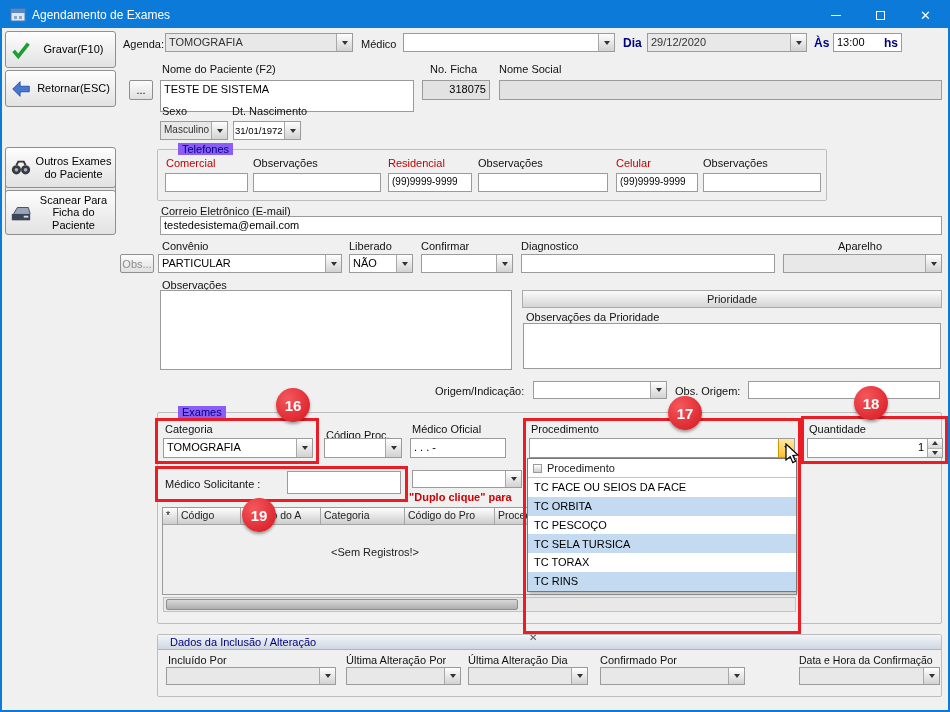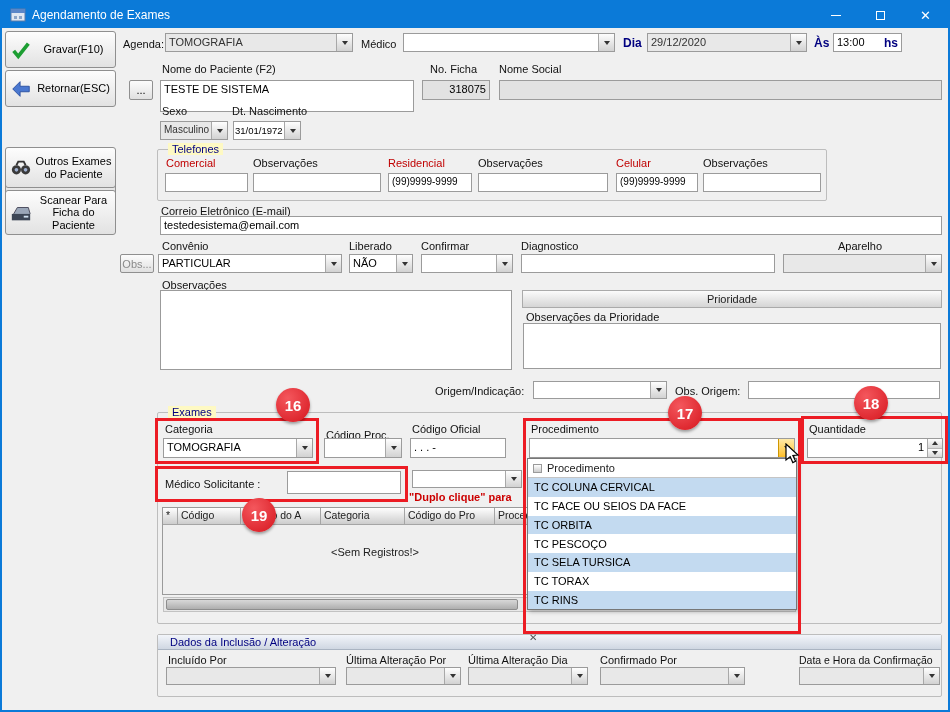--- a/index.html
+++ b/index.html
@@ -31,21 +31,21 @@
   .combo .cbtn { flex:0 0 16px; background:linear-gradient(#fefefe,#d2d2d2); border-left:1px solid #a8a8a8; display:flex; align-items:center; justify-content:center; }
   .combo .cbtn.hot { background:linear-gradient(#ffeaa9,#ffc02a); border-left:1px solid #cf9700; }
   .tri { width:0; height:0; border-left:3.5px solid transparent; border-right:3.5px solid transparent; border-top:4px solid #333; }
   .combo.disabled { background:#e8e8e8; }
   .combo.disabled .ctext { color:#333; }
 
   .btn { position:absolute; background:linear-gradient(#fcfcfc,#e0e0e0); border:1px solid #8f8f8f; border-radius:2px; font-size:11px; display:flex; align-items:center; justify-content:center; color:#000; }
   .btn.dim { color:#8a8a8a; }
 
   .groupbox { position:absolute; border:1px solid #bdbdbd; border-radius:2px; }
-  .gb-caption { position:absolute; top:-7px; left:10px; background:#fef9c3; padding:0 4px; font-size:11px; color:#000080; white-space:nowrap; }
+  .gb-caption { position:absolute; top:-7px; left:20px; background:#8b5cf6; padding:0 4px; font-size:11px; color:#000080; white-space:nowrap; }
 
   .panel-hd { position:absolute; background:linear-gradient(#fbfbfb,#d5d5d5); border:1px solid #aaa; font-size:11px; display:flex; align-items:center; justify-content:center; color:#222; }
   .ta { position:absolute; background:#fff; border:1px solid #9b9b9b; font-size:11px; padding:2px 3px; }
 
   .grid { position:absolute; left:160px; top:505px; width:635px; height:88px; border:1px solid #9a9a9a; background:#efefef; }
   .grid-head { display:flex; height:17px; }
   .gc { background:linear-gradient(#fefefe,#cdcdcd); border-right:1px solid #a5a5a5; border-bottom:1px solid #a5a5a5; font-size:10.5px; padding:1px 3px; white-space:nowrap; overflow:hidden; color:#222; }
   .grid-empty { position:absolute; left:168px; top:38px; font-size:11px; color:#222; }
 
   .hsb { position:absolute; left:161px; top:595px; width:633px; height:15px; background:#e8e8e8; border:1px solid #c2c2c2; }
@@ -272,21 +272,21 @@
   </div>
 
   <span class="lbl" style="left:324px;top:427px;">Código Proc.</span>
   <div class="combo" style="left:322px;top:436px;width:78px;height:20px;">
     <span class="ctext"></span>
     <span class="cbtn">
         <span class="tri"></span>
       </span>
   </div>
 
-  <span class="lbl" style="left:410px;top:421px;">Código Oficial</span>
+  <span class="lbl" style="left:410px;top:421px;">Médico Oficial</span>
   <div class="fieldbox" style="left:408px;top:436px;width:96px;height:20px;">.   .   .   -</div>
 
   <span class="lbl" style="left:529px;top:421px;">Procedimento</span>
   <div class="combo" style="left:527px;top:436px;width:266px;height:20px;">
     <span class="ctext"></span>
     <span class="cbtn hot">
         <span class="tri"></span>
       </span>
   </div>
 
@@ -326,21 +326,20 @@
   </div>
   <div class="hsb">
     <span class="hsb-thumb"></span>
   </div>
 
   <div class="dd">
     <div class="dd-header">
       <span class="dd-colicon"></span>
       <span>Procedimento</span>
     </div>
-    <div class="dd-item alt">TC COLUNA CERVICAL</div>
     <div class="dd-item">TC FACE OU SEIOS DA FACE</div>
     <div class="dd-item alt">TC ORBITA</div>
     <div class="dd-item">TC PESCOÇO</div>
     <div class="dd-item alt">TC SELA TURSICA</div>
     <div class="dd-item">TC TORAX</div>
     <div class="dd-item alt">TC RINS</div>
   </div>
   <span class="dd-close">✕</span>
 
   <div class="redbox" style="left:153px;top:416px;width:164px;height:46px;"></div>

